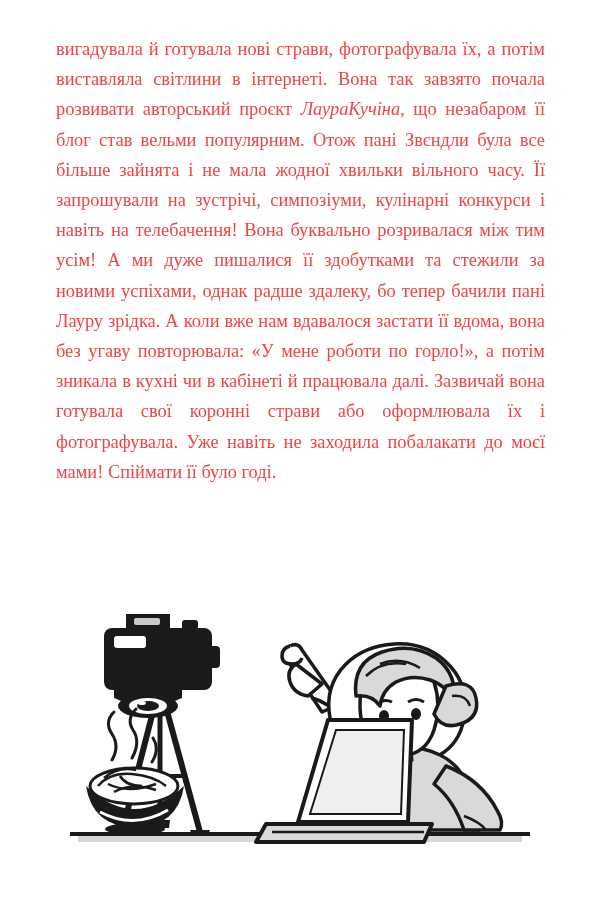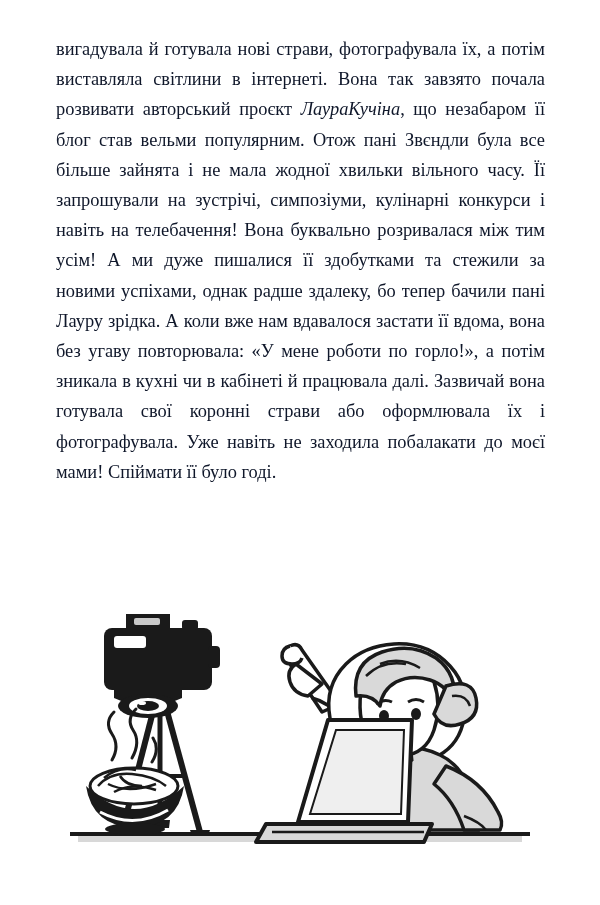--- a/index.html
+++ b/index.html
@@ -23,21 +23,21 @@
   .text-block {
     position: absolute;
     left: 56px;
     top: 34px;
     width: 489px;
     font-size: 18.4px;
     line-height: 30.2px;
     text-align: justify;
     text-justify: inter-word;
     hyphens: manual;
-    color: #0f172a;
+    color: #ef4444;
   }
   .text-block p {
     margin: 0;
     text-indent: 0;
   }
   .text-block .ital {
     font-style: italic;
   }
   .illustration {
     position: absolute;

